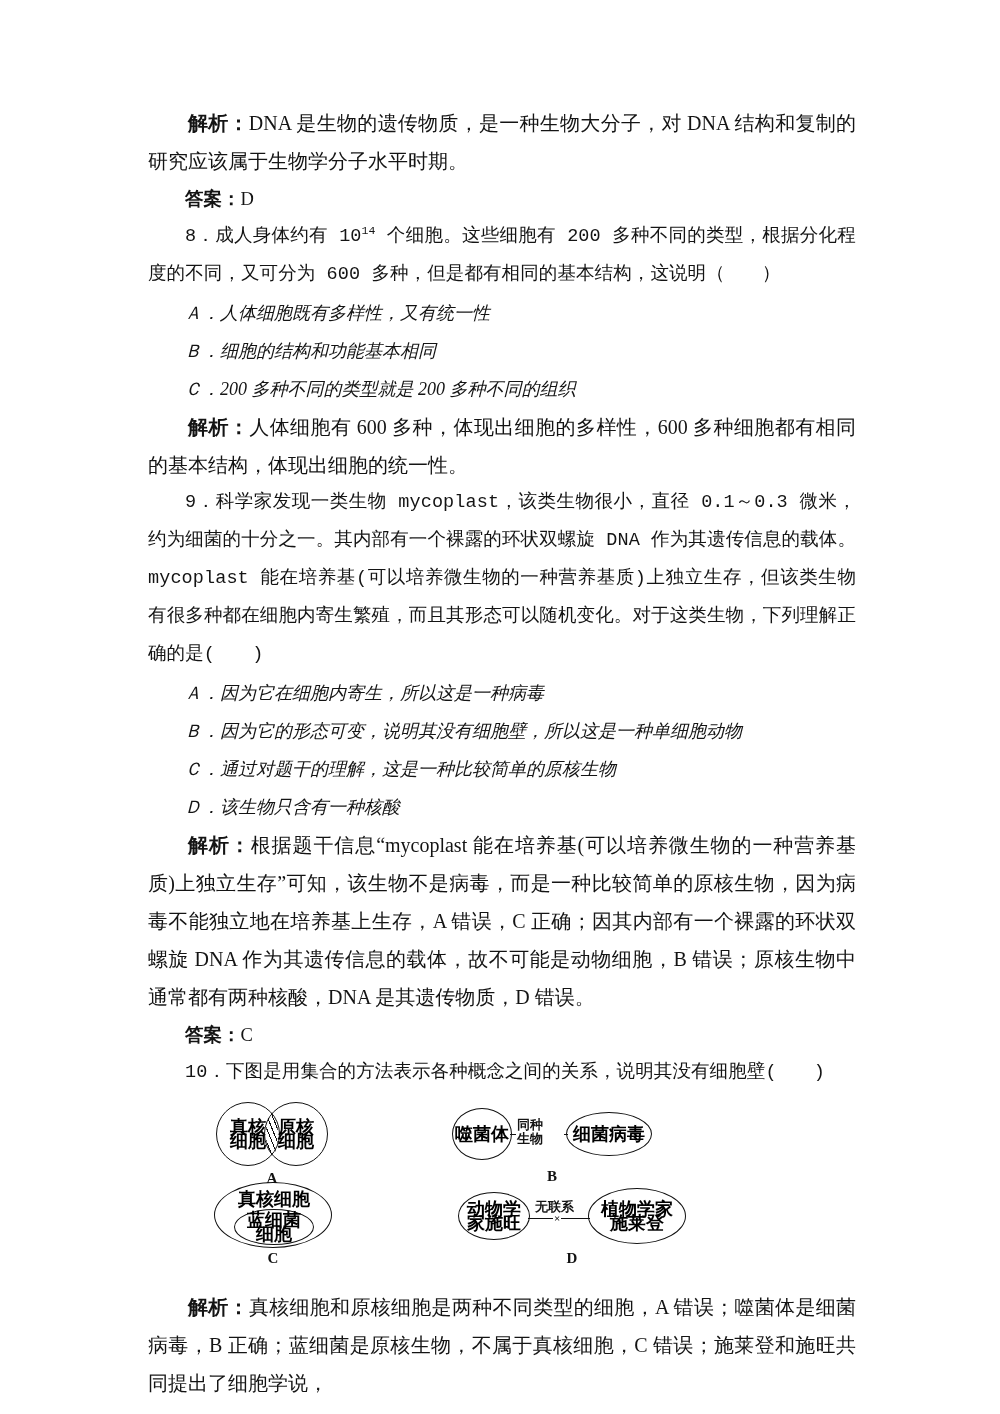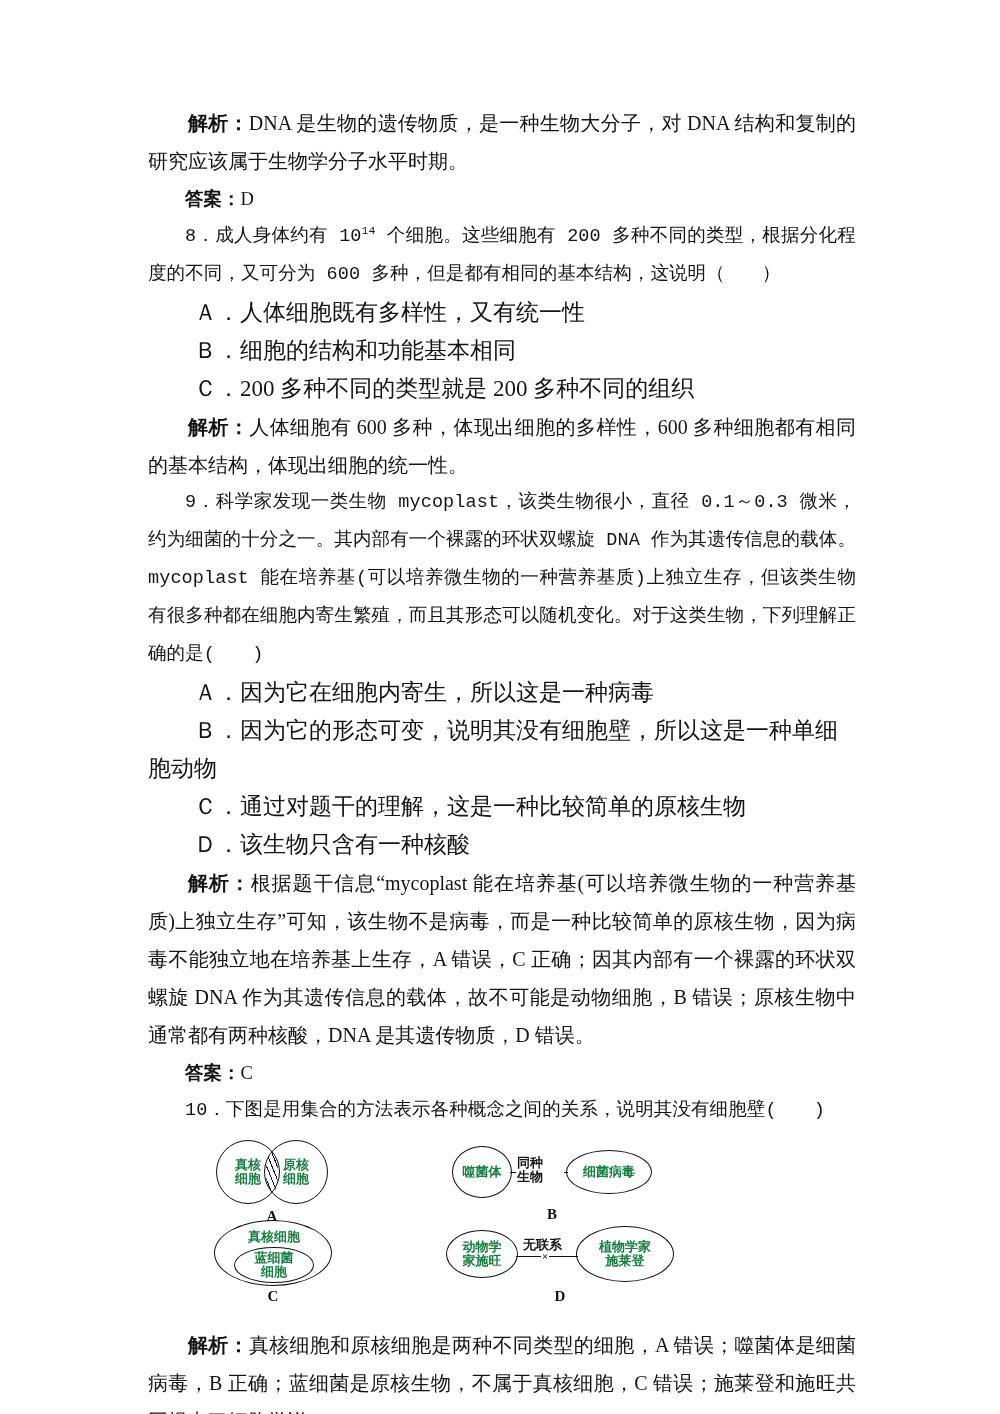--- a/index.html
+++ b/index.html
@@ -60,24 +60,25 @@
     font-weight: bold;
   }
   .answer {
     font-size: 18.5px;
     line-height: 38px;
     margin: 0;
     text-indent: 2em;
   }
 
   .opt {
-    font-size: 23px;
-    line-height: 38px;
-    margin: 0;
-    text-indent: 2em;
+    font-size: 18px;
+    line-height: 38px;
+    margin: 0;
+    text-indent: 2em;
+    font-style: italic;
   }
 
   sup {
     font-size: 0.62em;
     vertical-align: super;
     line-height: 0;
   }
 
   
   .figure-block {
@@ -86,42 +87,42 @@
     height: 190px;
     margin: 6px 0 0 0;
   }
 
   .fig {
     position: absolute;
   }
 
   .cn {
     font-family: "Liberation Serif", "DejaVu Serif", serif;
-    font-size: 13px;
+    font-size: 18px;
     line-height: 14px;
     font-weight: bold;
     text-align: center;
-    color: #15803d;
+    color: #000000;
     white-space: nowrap;
   }
 
   .fig-label {
     position: absolute;
     font-size: 15px;
     font-weight: bold;
     font-family: "Liberation Serif", "DejaVu Serif", serif;
     color: #111;
     text-align: center;
   }
 
   
   #figA { left: 42px; top: 0px; width: 190px; height: 80px; }
   #figB { left: 296px; top: 0px; width: 240px; height: 80px; }
   #figC { left: 42px; top: 82px; width: 190px; height: 90px; }
-  #figD { left: 290px; top: 82px; width: 260px; height: 90px; }
+  #figD { left: 302px; top: 82px; width: 260px; height: 90px; }
 
   .circ {
     position: absolute;
     border: 1.4px solid #111;
     border-radius: 50%;
     box-sizing: border-box;
     display: flex;
     align-items: center;
     justify-content: center;
   }

